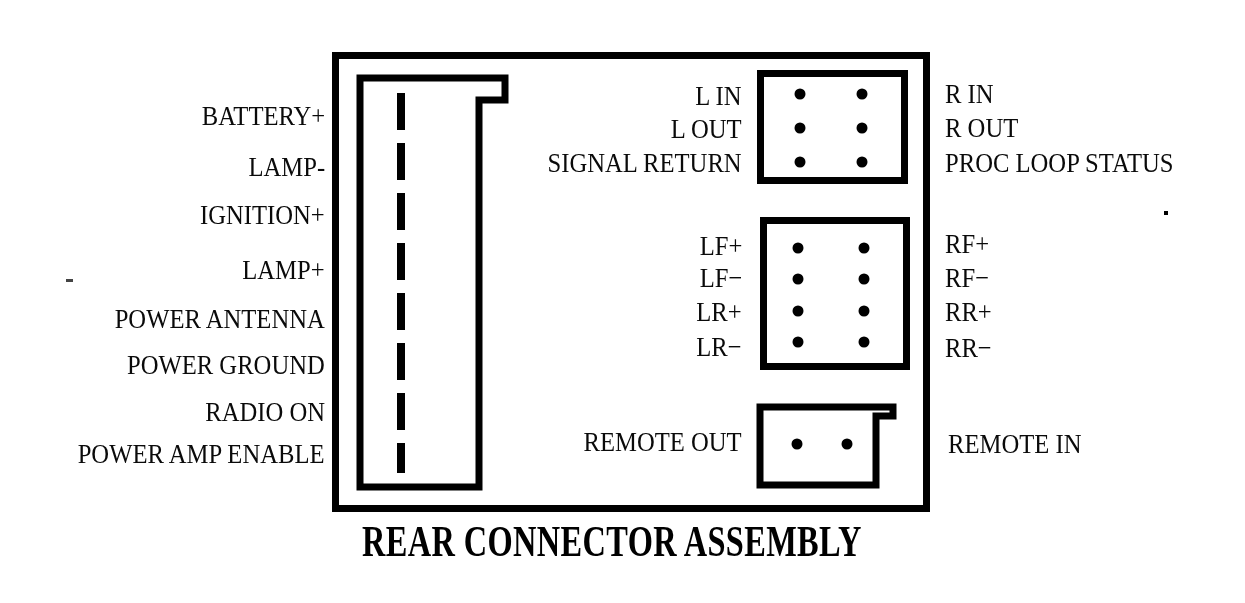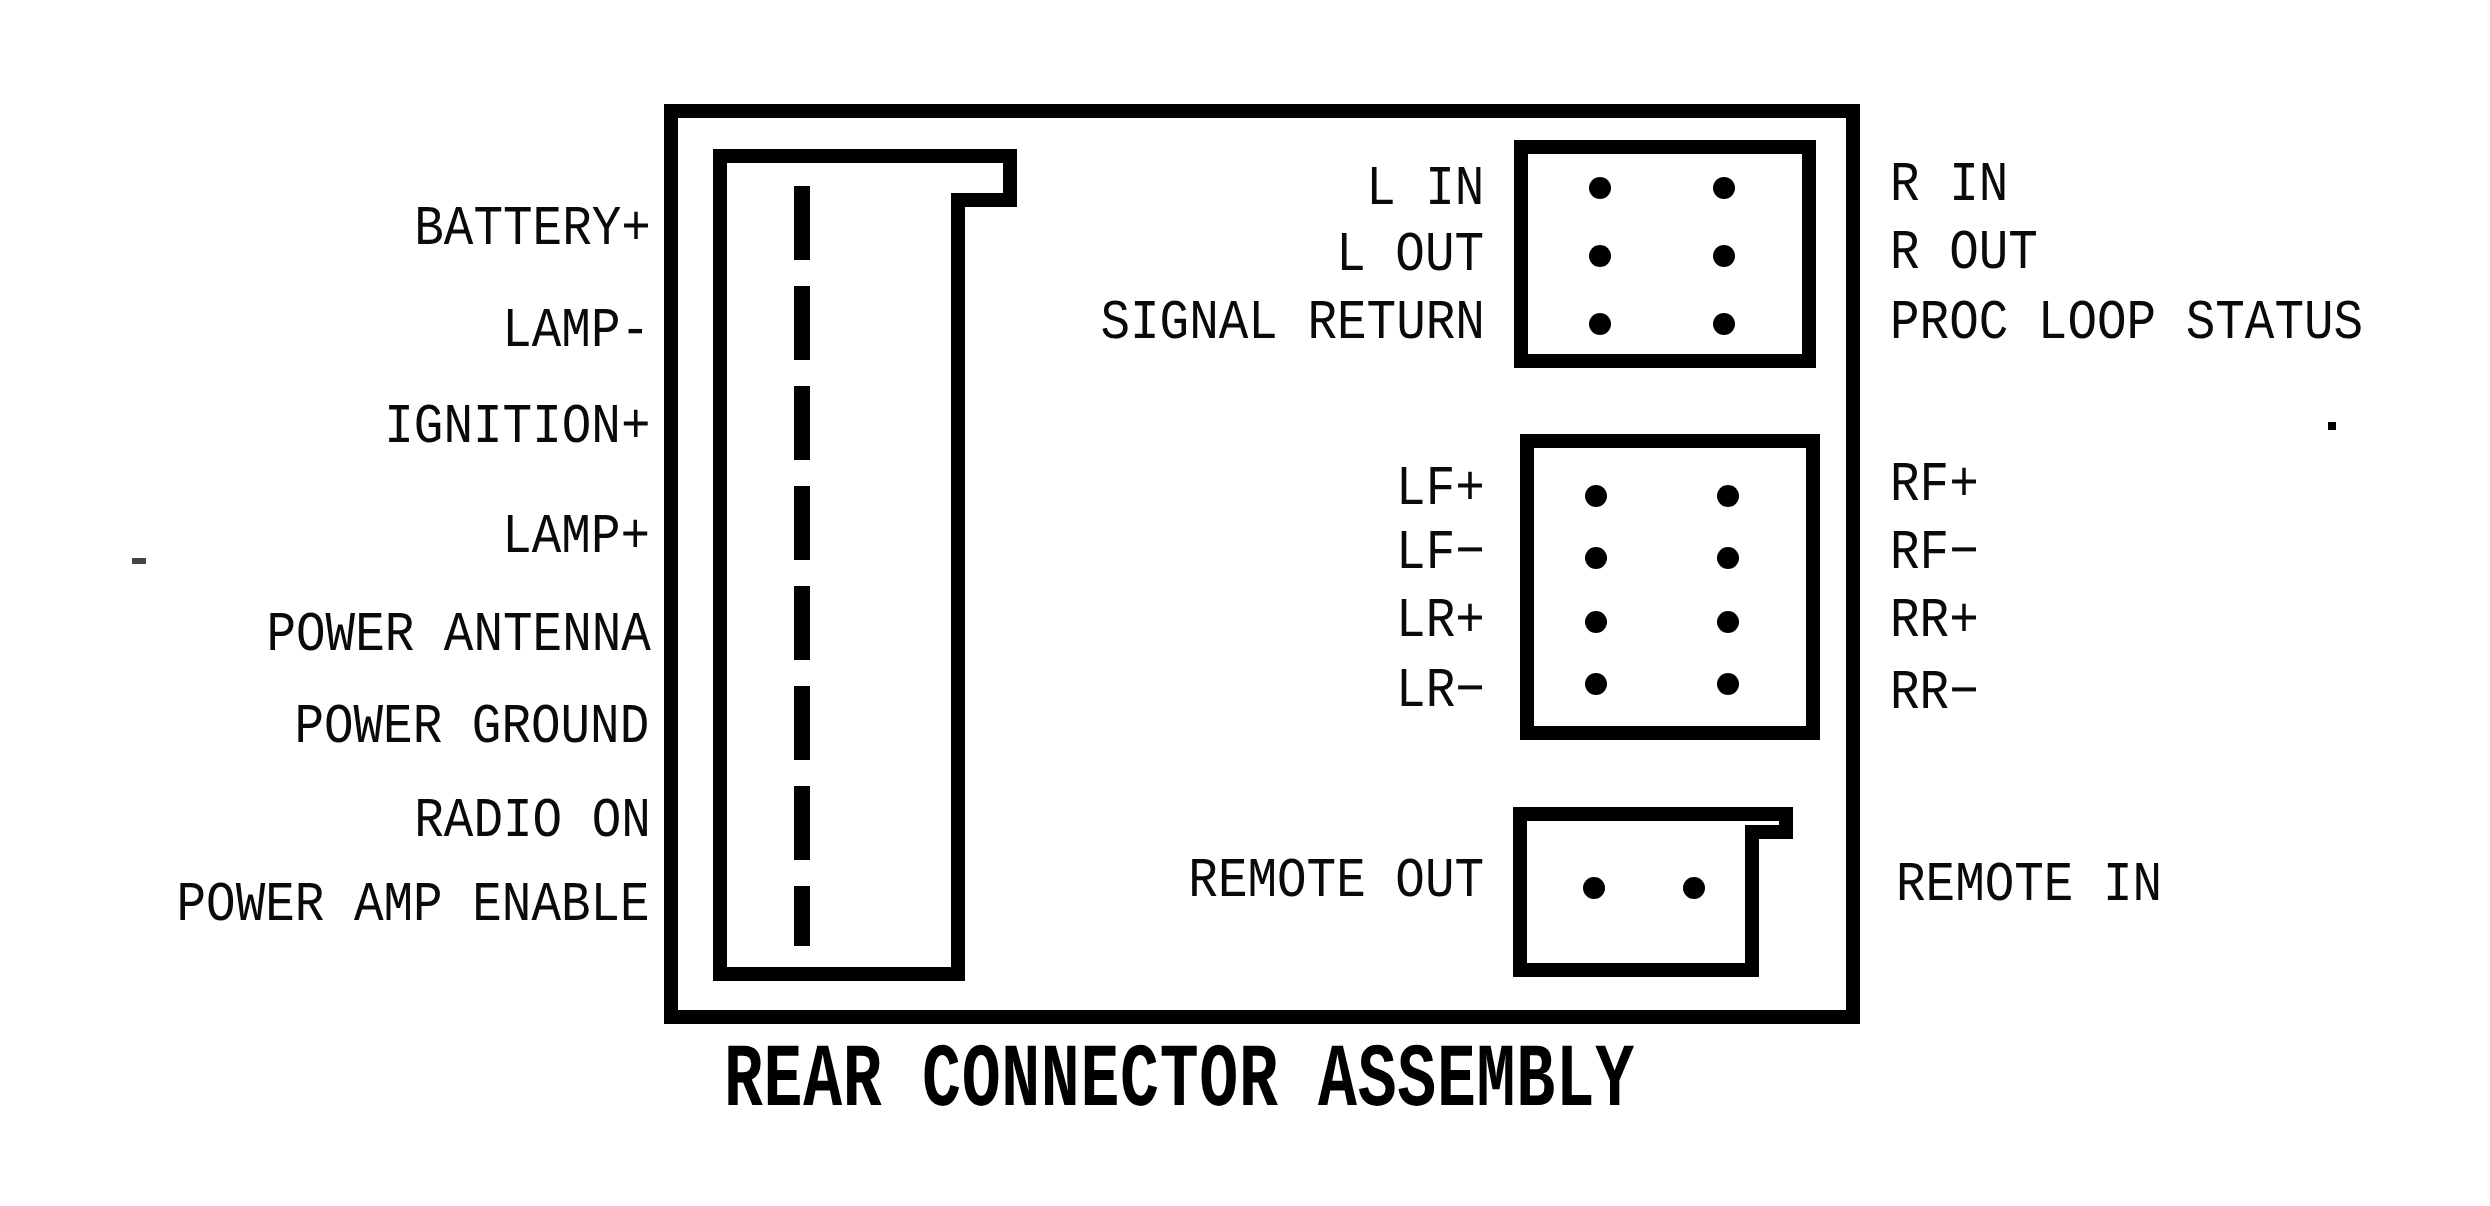--- a/index.html
+++ b/index.html
@@ -2,21 +2,21 @@
 <html><head>
 <meta charset="utf-8">
 <style>
   html, body { margin: 0; padding: 0; background: #ffffff; }
   .canvas {
     position: relative;
     width: 1245px;
     height: 603px;
     background: #ffffff;
     overflow: hidden;
-    font-family: Liberation Mono, monospace;
+    font-family: Liberation Serif, serif;
     color: #000;
   }
   .shapes { position: absolute; left: 0; top: 0; }
   .lbl {
     position: absolute;
     font-size: 28px;
     line-height: 1;
     white-space: nowrap;
     color: #0a0a0a;
     letter-spacing: 0px;

